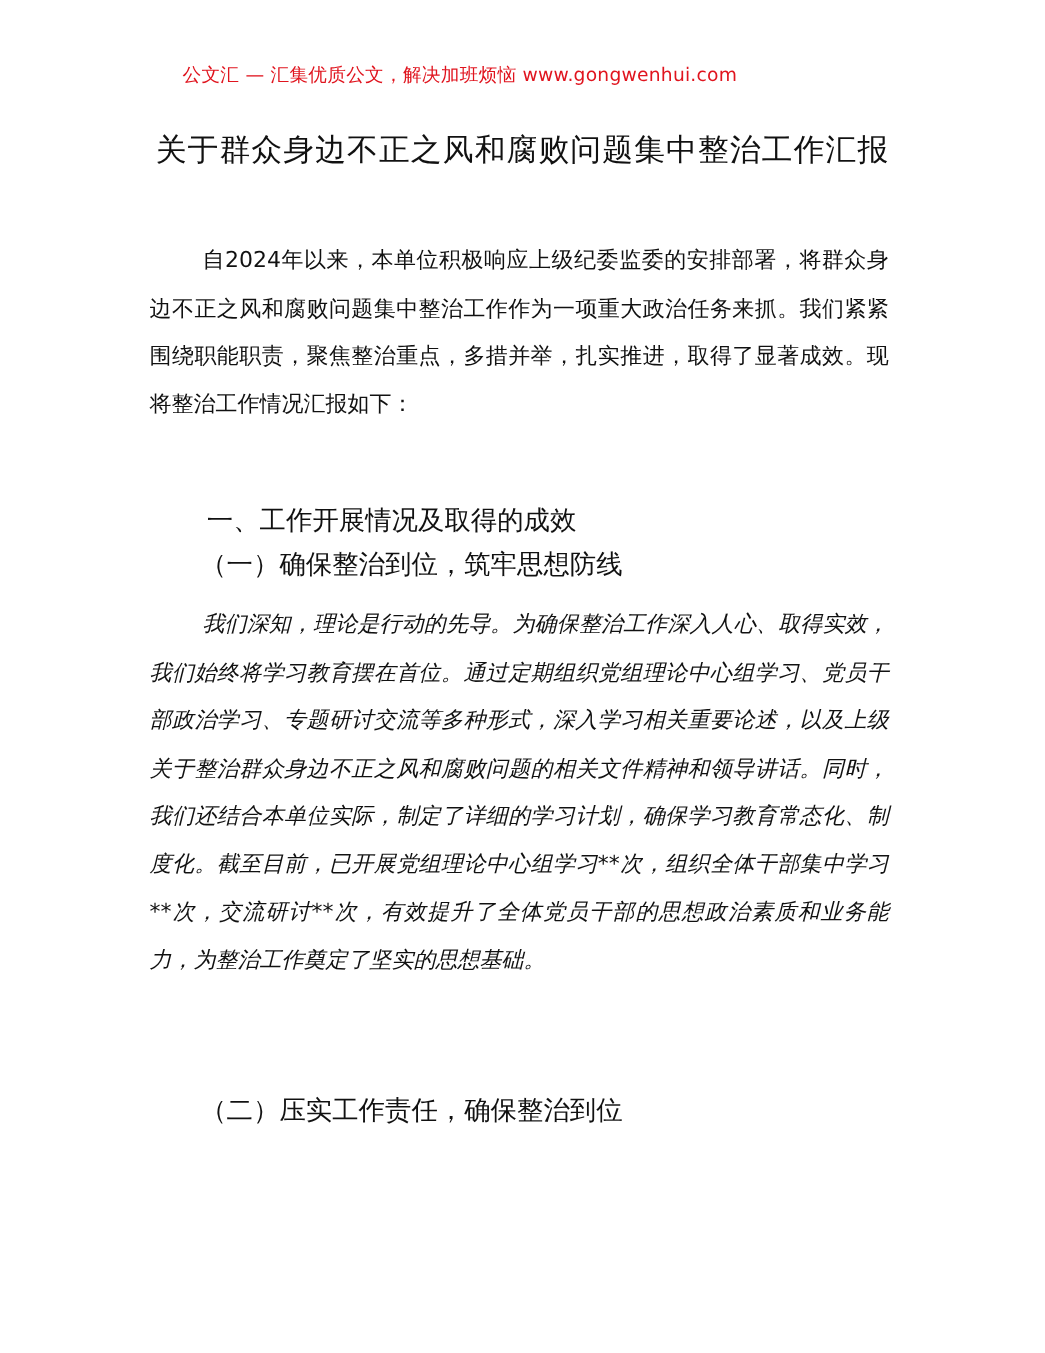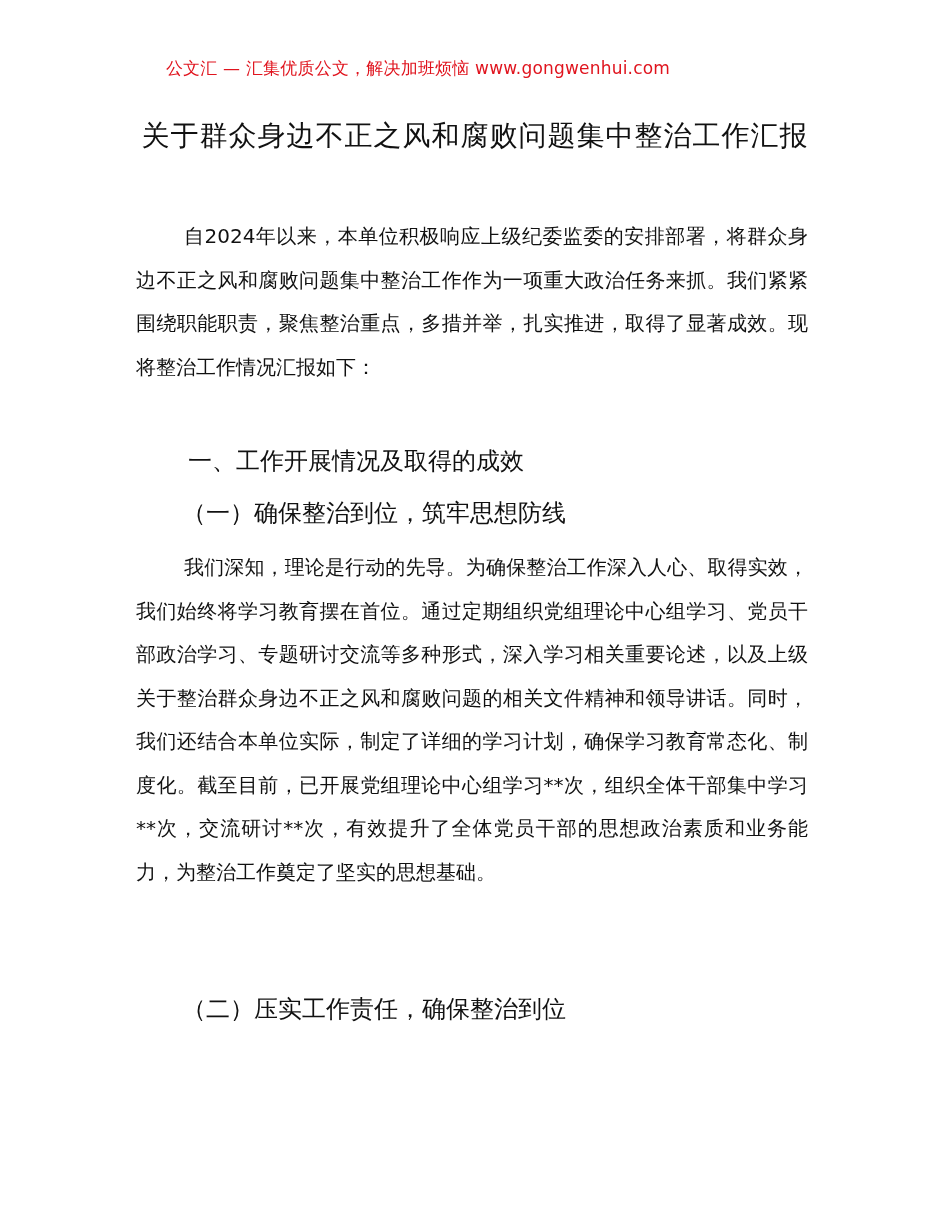--- a/index.html
+++ b/index.html
@@ -5,23 +5,23 @@
   html, body { margin: 0; padding: 0; background: #ffffff; }
   body { width: 950px; height: 1230px; position: relative; overflow: hidden;
          font-family: "DejaVu Sans", "Liberation Sans", sans-serif; color: #111; }
   .header { position: absolute; top: 57px; left: 0; width: 836px; text-align: center;
             font-size: 17px; color: #e0141e; letter-spacing: 0.2px; }
   .title { position: absolute; top: 114px; left: 140px; width: 670px; text-align: center;
            font-size: 28px; line-height: 43px; letter-spacing: 1px; color: #111; }
   .body-text { position: absolute; left: 136px; width: 672px; font-size: 20px;
                line-height: 43.5px; text-align: justify; text-justify: inter-character; }
   .p1 { top: 215px; text-indent: 48px; }
-  .h1 { position: absolute; top: 440px; left: 188px; font-size: 24px; line-height: 43px; }
+  .h1 { position: absolute; top: 452px; left: 188px; font-size: 24px; line-height: 43px; }
   .h2a { position: absolute; top: 492px; left: 182px; font-size: 24px; line-height: 43px; }
-  .p2 { top: 546px; text-indent: 48px; }
+  .p2 { top: 546px; text-indent: 48px; font-style: italic; }
   .h2b { position: absolute; top: 988px; left: 182px; font-size: 24px; line-height: 43px; }
 </style>
 </head>
 <body>
 
 <div class="header">公文汇 — 汇集优质公文，解决加班烦恼 www.gongwenhui.com</div>
 
 <div class="title">关于群众身边不正之风和腐败问题集中整治工作汇报</div>
 
 <div class="body-text p1">自2024年以来，本单位积极响应上级纪委监委的安排部署，将群众身边不正之风和腐败问题集中整治工作作为一项重大政治任务来抓。我们紧紧围绕职能职责，聚焦整治重点，多措并举，扎实推进，取得了显著成效。现将整治工作情况汇报如下：</div>

